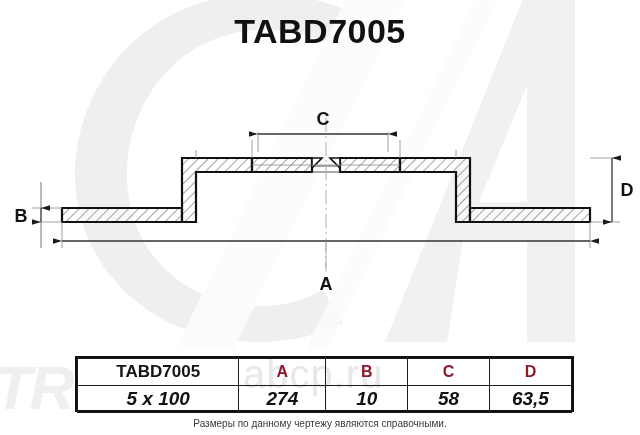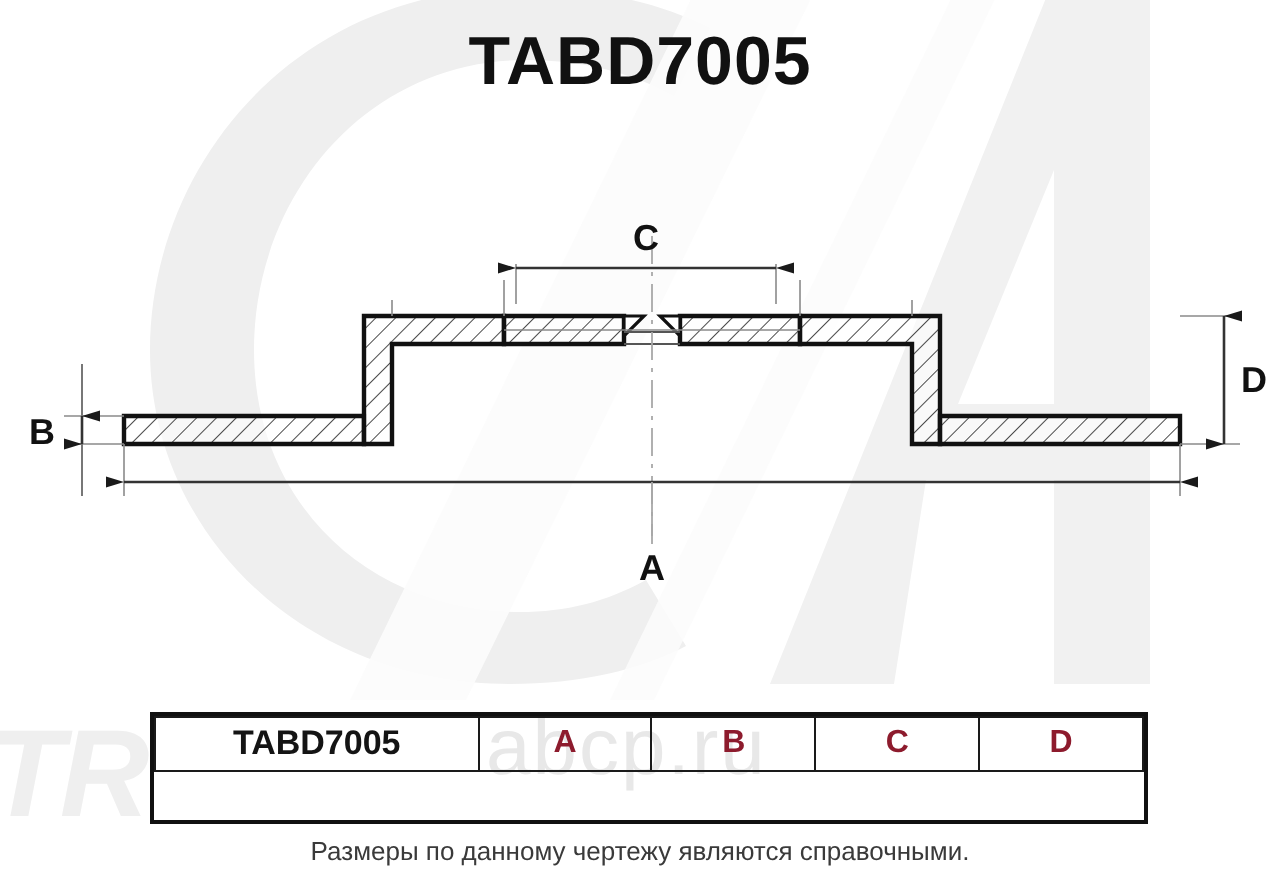--- a/index.html
+++ b/index.html
@@ -141,21 +141,21 @@
     box-sizing: border-box;
   }
 
   .footnote {
     position: absolute;
     left: 0;
     top: 418px;
     width: 640px;
     text-align: center;
     font-family: "Liberation Sans", sans-serif;
-    font-size: 13px;
+    font-size: 10px;
     color: #3a3a3a;
     z-index: 6;
   }
 
   .dim-label {
     font-family: "Liberation Sans", sans-serif;
     font-weight: bold;
     font-size: 18px;
     fill: #111111;
   }
@@ -274,18 +274,25 @@
   <div class="table-outline"></div>
   <table class="spec-table">
     <tbody>
         <tr class="head">
       <td class="c-code">TABD7005</td>
       <td class="c-a dim">A</td>
       <td class="c-b dim">B</td>
       <td class="c-c dim">C</td>
       <td class="c-d dim">D</td>
     </tr>
+    <tr class="vals">
+      <td class="c-code">5 x 100</td>
+      <td class="c-a">274</td>
+      <td class="c-b">10</td>
+      <td class="c-c">58</td>
+      <td class="c-d">63,5</td>
+    </tr>
   </tbody>
     </table>
 
   <div class="footnote">Размеры по данному чертежу являются справочными.</div>
 
 </div>
 
 </body></html>

